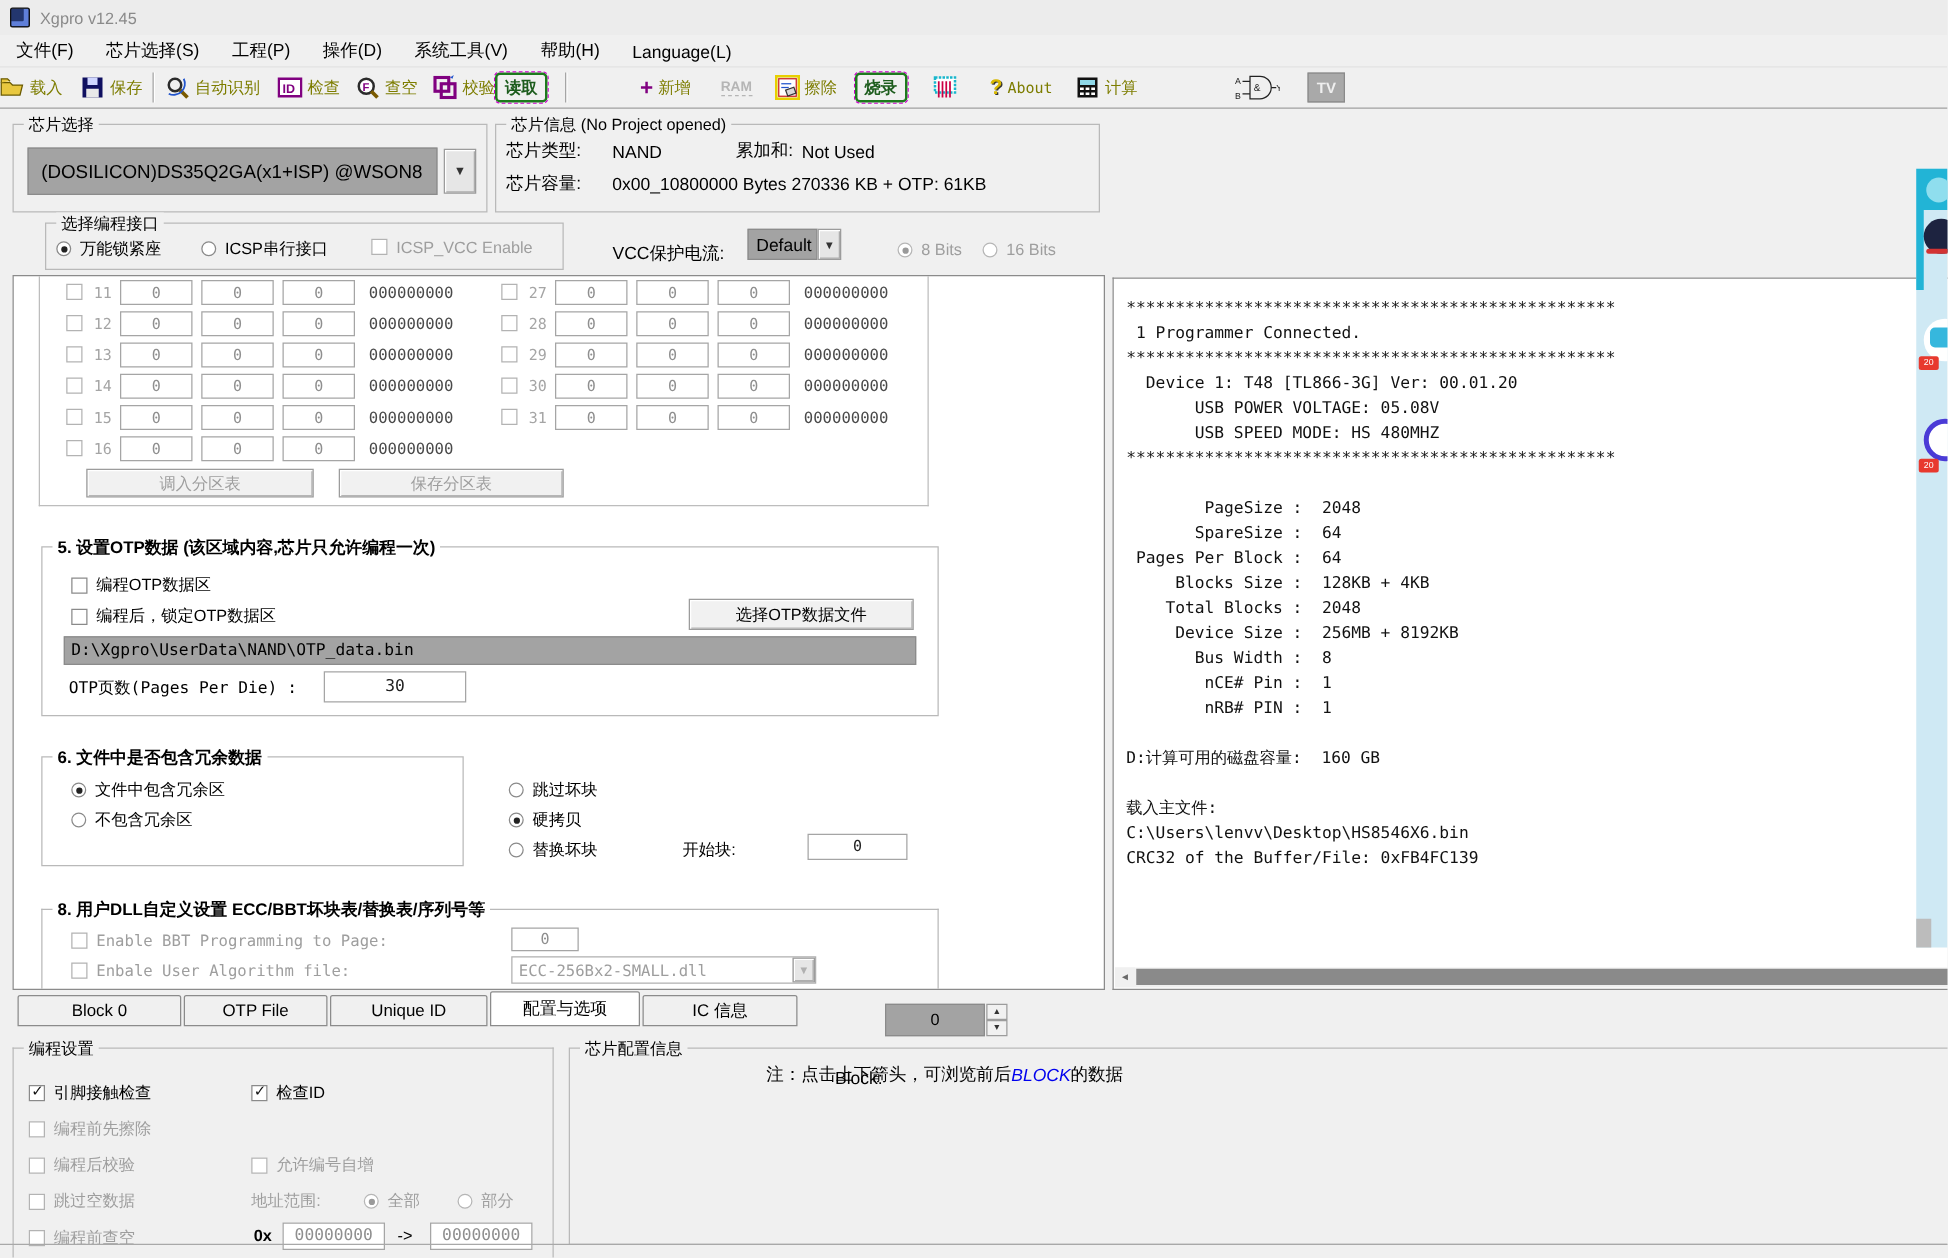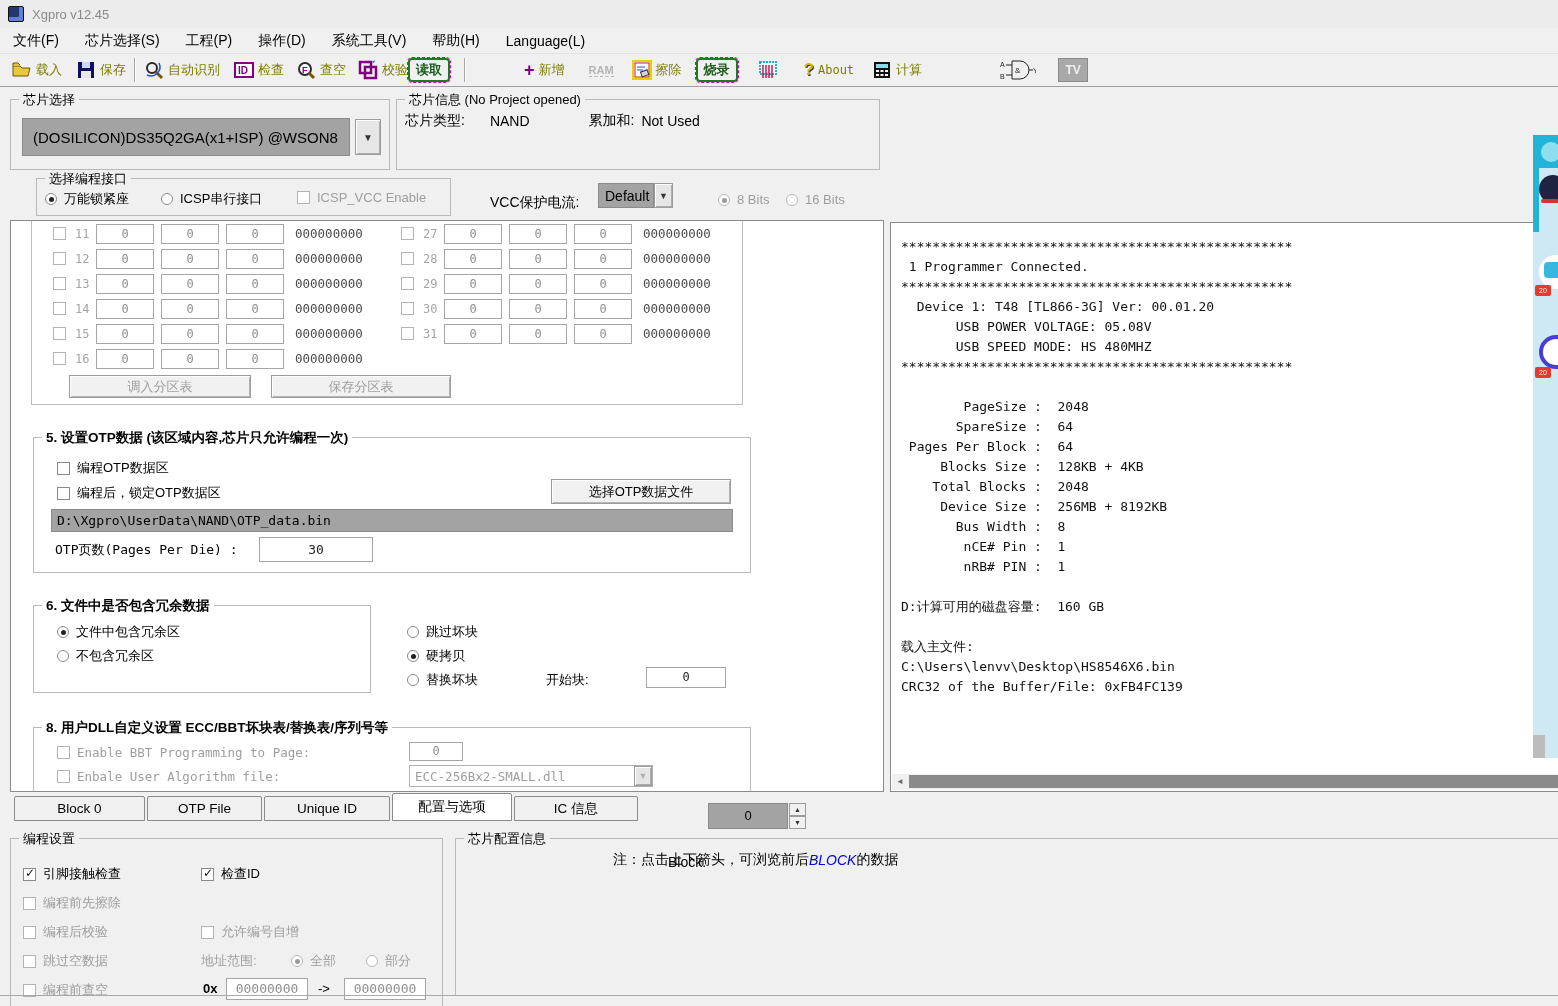--- a/index.html
+++ b/index.html
@@ -105,21 +105,21 @@
   <div class="menu-item">文件(F)</div>
   <div class="menu-item">芯片选择(S)</div>
   <div class="menu-item">工程(P)</div>
   <div class="menu-item">操作(D)</div>
   <div class="menu-item">系统工具(V)</div>
   <div class="menu-item">帮助(H)</div>
   <div class="menu-item">Language(L)</div>
 </div>
 
 <div class="abs" id="toolbar">
-  <div class="tbtn" style="margin-left:12px">
+  <div class="tbtn" style="margin-left:0">
     <svg class="tico" viewBox="0 0 20 20">
         <path d="M1 6 L8 6 L10 8 L18 8 L16 16 L1 16 Z" fill="#e9c83f" stroke="#6b5b00"></path>
         <path d="M1 6 L1 3 L6 3 L8 5" fill="#e9c83f" stroke="#6b5b00"></path>
       </svg>
     <span>载入</span>
   </div>
   <div class="tbtn" style="margin-left:14px">
     <svg class="tico" viewBox="0 0 20 20">
         <rect x="2" y="2" width="16" height="16" fill="#101060"></rect>
         <rect x="6" y="2" width="8" height="6" fill="#cfd6ff"></rect>
@@ -239,20 +239,24 @@
 <div class="drop-btn" style="left:355px;top:119px;width:26px;height:36px;font-size:10px">▼</div>
 
 <div class="groupbox" style="left:396px;top:99px;width:484px;height:71px">
   <div class="glabel">芯片信息 (No Project opened)</div>
   <div class="frow" style="left:8px;top:12px;font-size:14px">
     <span>芯片类型:</span>
     <span style="margin-left:18px">NAND</span>
     <span style="margin-left:52px">累加和:</span>
     <span>Not Used</span>
   </div>
+  <div class="frow" style="left:8px;top:38px;font-size:14px">
+    <span>芯片容量:</span>
+    <span style="margin-left:18px">0x00_10800000 Bytes 270336 KB  + OTP: 61KB</span>
+  </div>
 </div>
 
 <div class="groupbox" style="left:36px;top:178px;width:415px;height:38px">
   <div class="glabel">选择编程接口</div>
   <div class="frow" style="left:8px;top:11px">
     <span class="radio sel"></span>
     <span>万能锁紧座</span>
   </div>
   <div class="frow" style="left:124px;top:11px">
     <span class="radio"></span>

